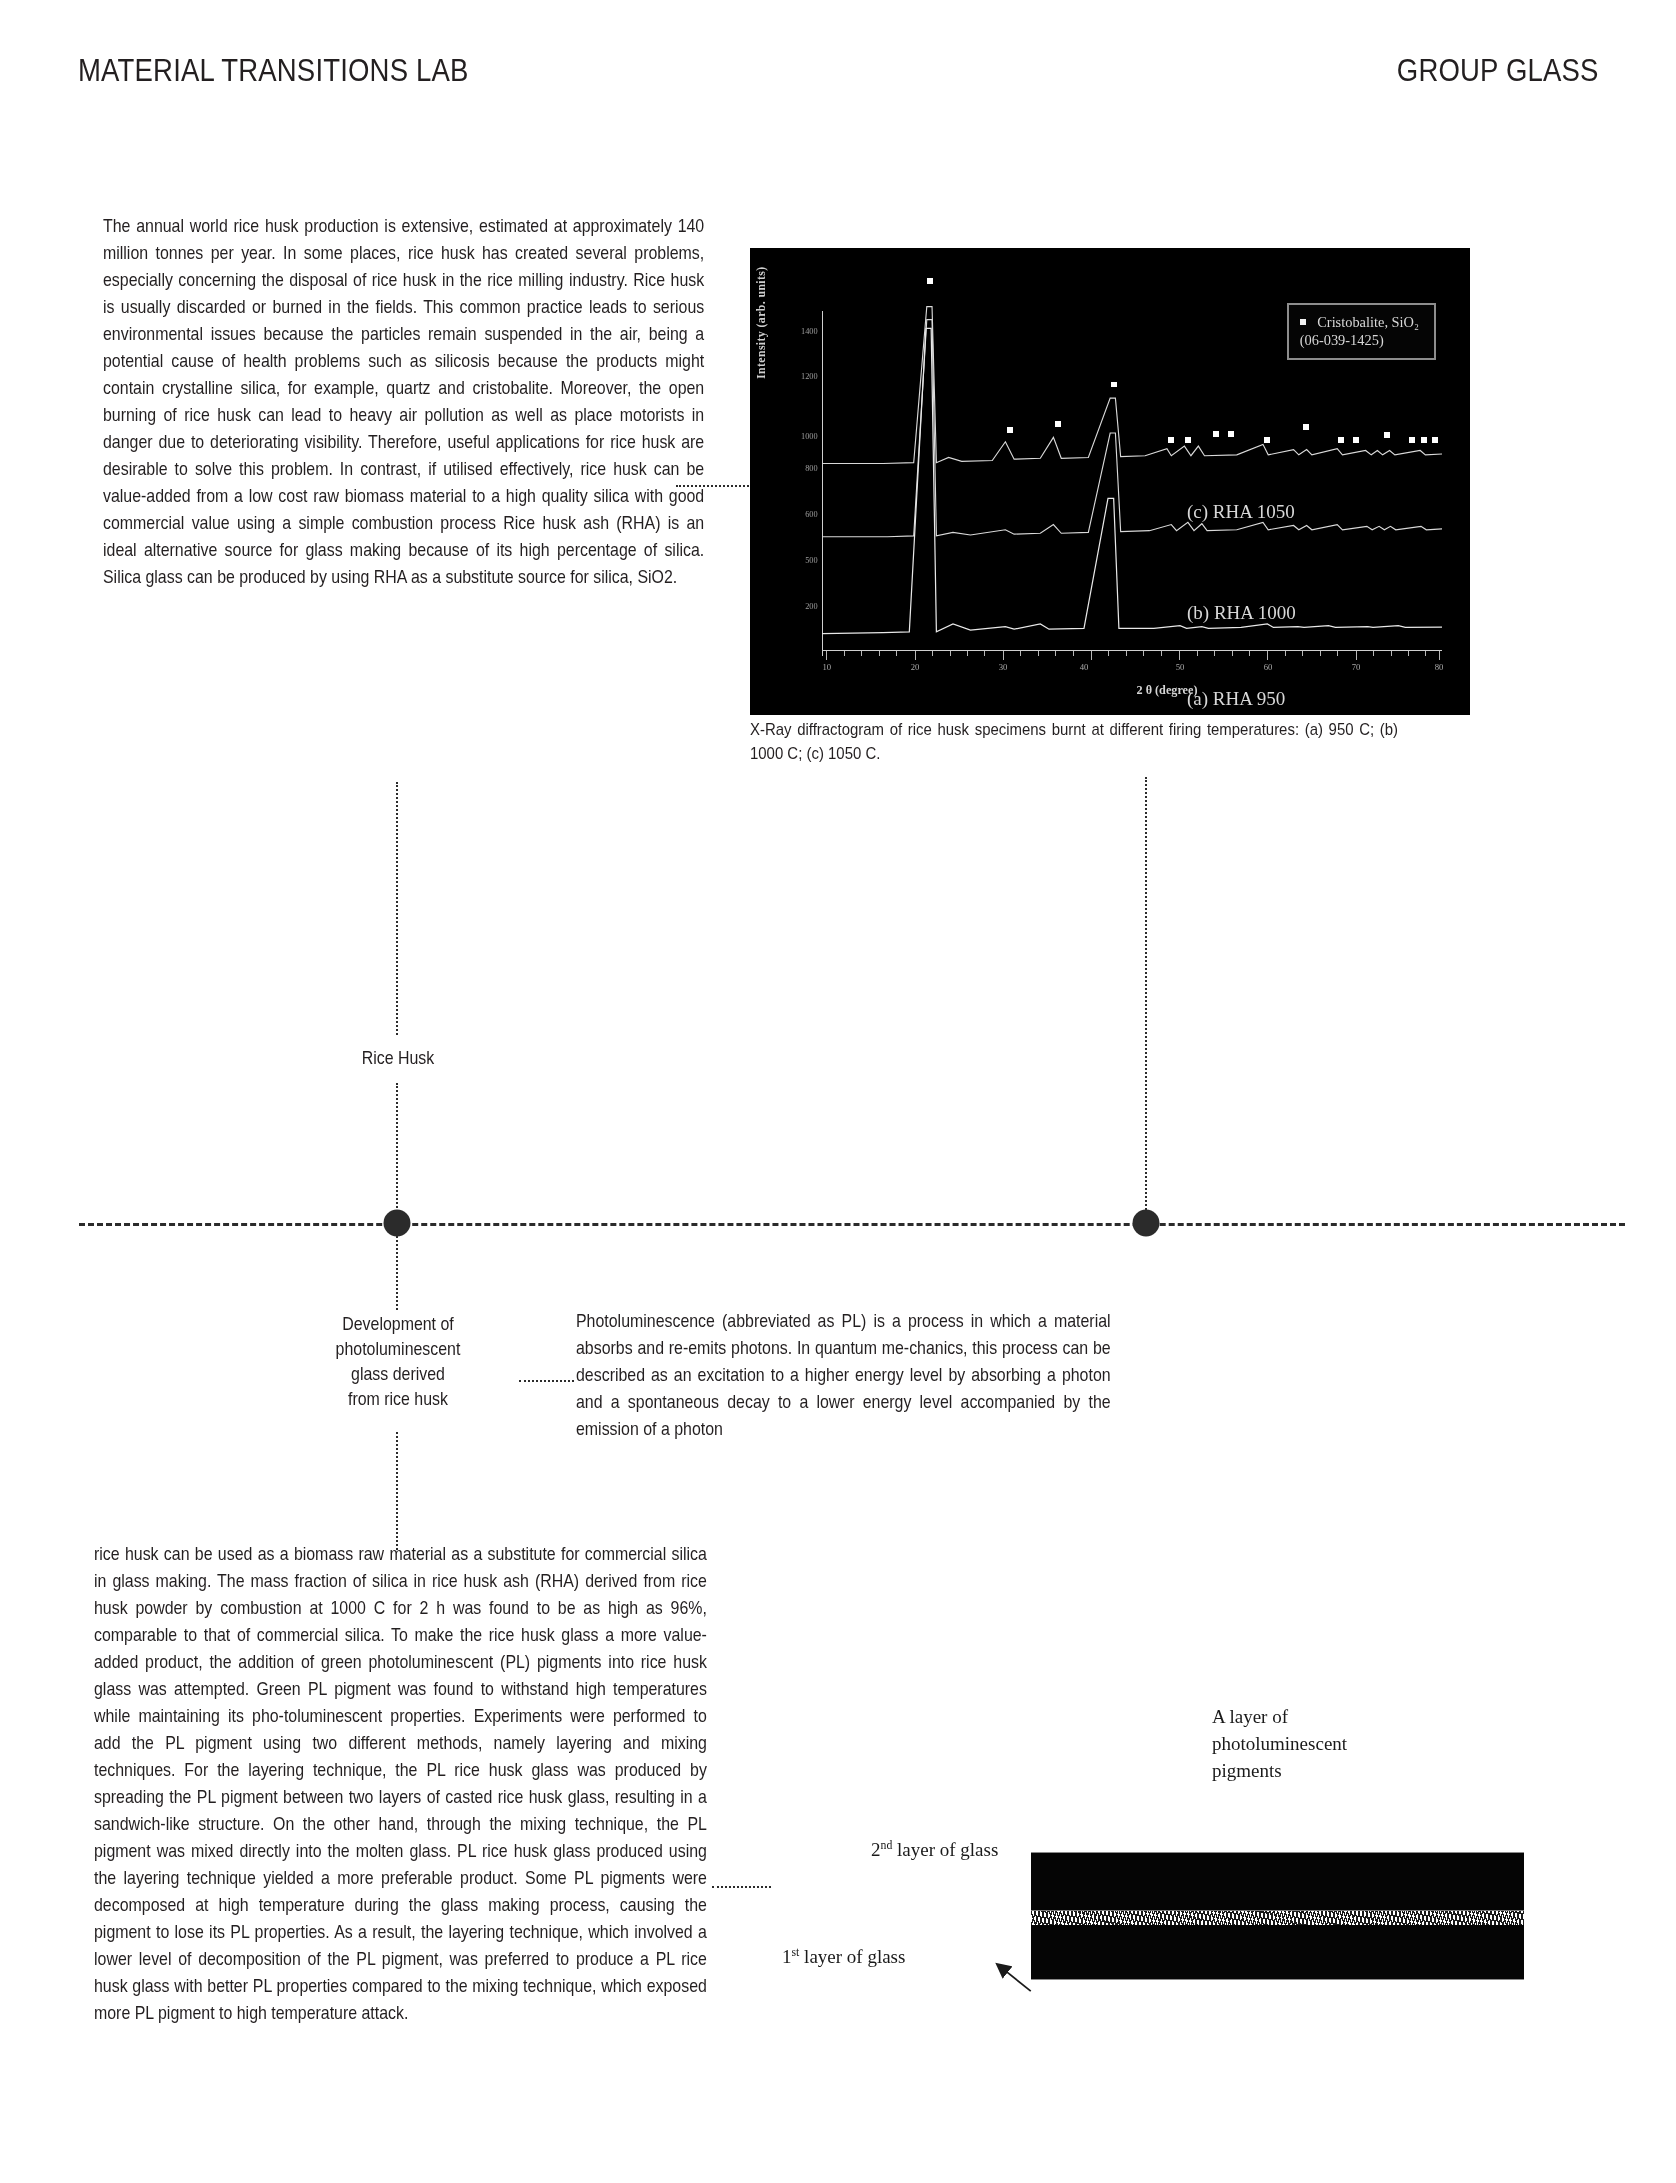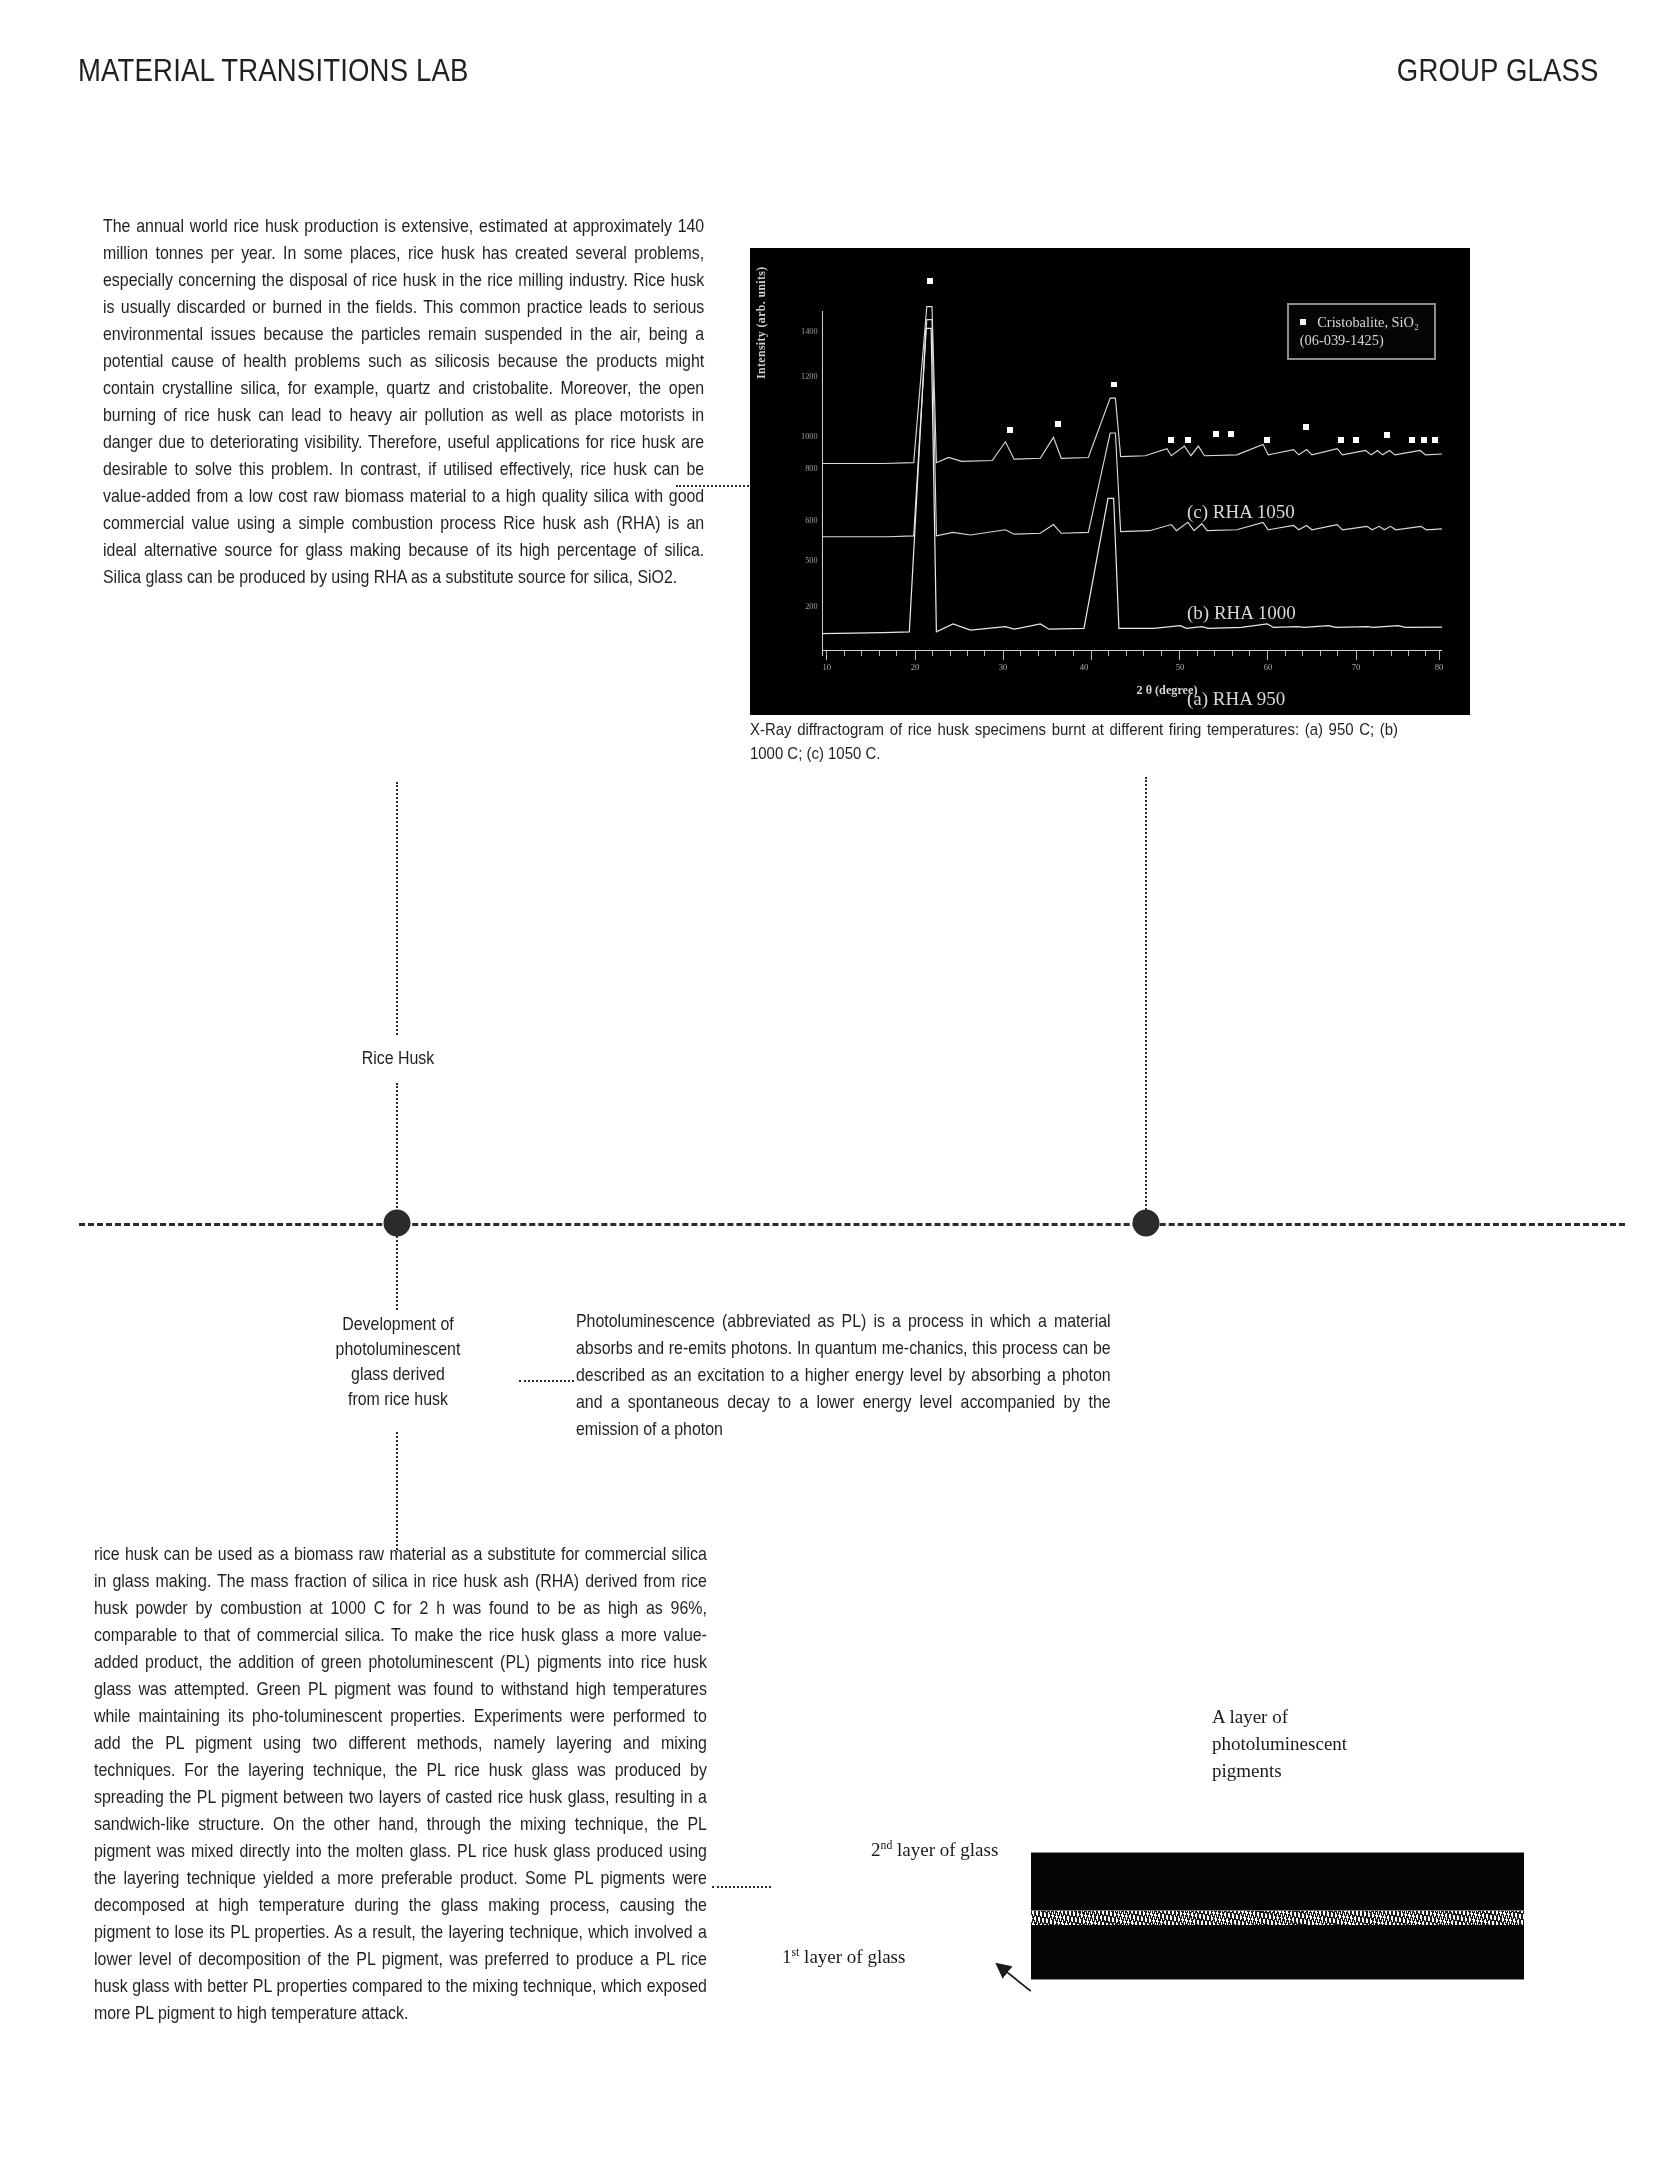--- a/index.html
+++ b/index.html
@@ -260,21 +260,21 @@
     <div class="star-marker" style="left:531px; top:65px;"></div>
     <div class="star-marker" style="left:562px; top:60px;"></div>
     <div class="star-marker" style="left:587px; top:65px;"></div>
     <div class="star-marker" style="left:599px; top:65px;"></div>
     <div class="star-marker" style="left:610px; top:65px;"></div>
 
     <div class="ytick-label" style="top:-41px;">1400</div>
     <div class="ytick-label" style="top:4.4px;">1200</div>
     <div class="ytick-label" style="top:64px;">1000</div>
     <div class="ytick-label" style="top:96px;">800</div>
-    <div class="ytick-label" style="top:148px;">600</div>
+    <div class="ytick-label" style="top:142px;">600</div>
     <div class="ytick-label" style="top:188px;">500</div>
     <div class="ytick-label" style="top:234px;">200</div>
 
     <div style="position:absolute; left:0; bottom:-9.6px; width:620px; height:9.6px;">
       <div class="tick major" style="left:4.4px;"></div>
       <div class="tick major" style="left:93px;"></div>
       <div class="tick major" style="left:181px;"></div>
       <div class="tick major" style="left:269px;"></div>
       <div class="tick major" style="left:357px;"></div>
       <div class="tick major" style="left:445px;"></div>

